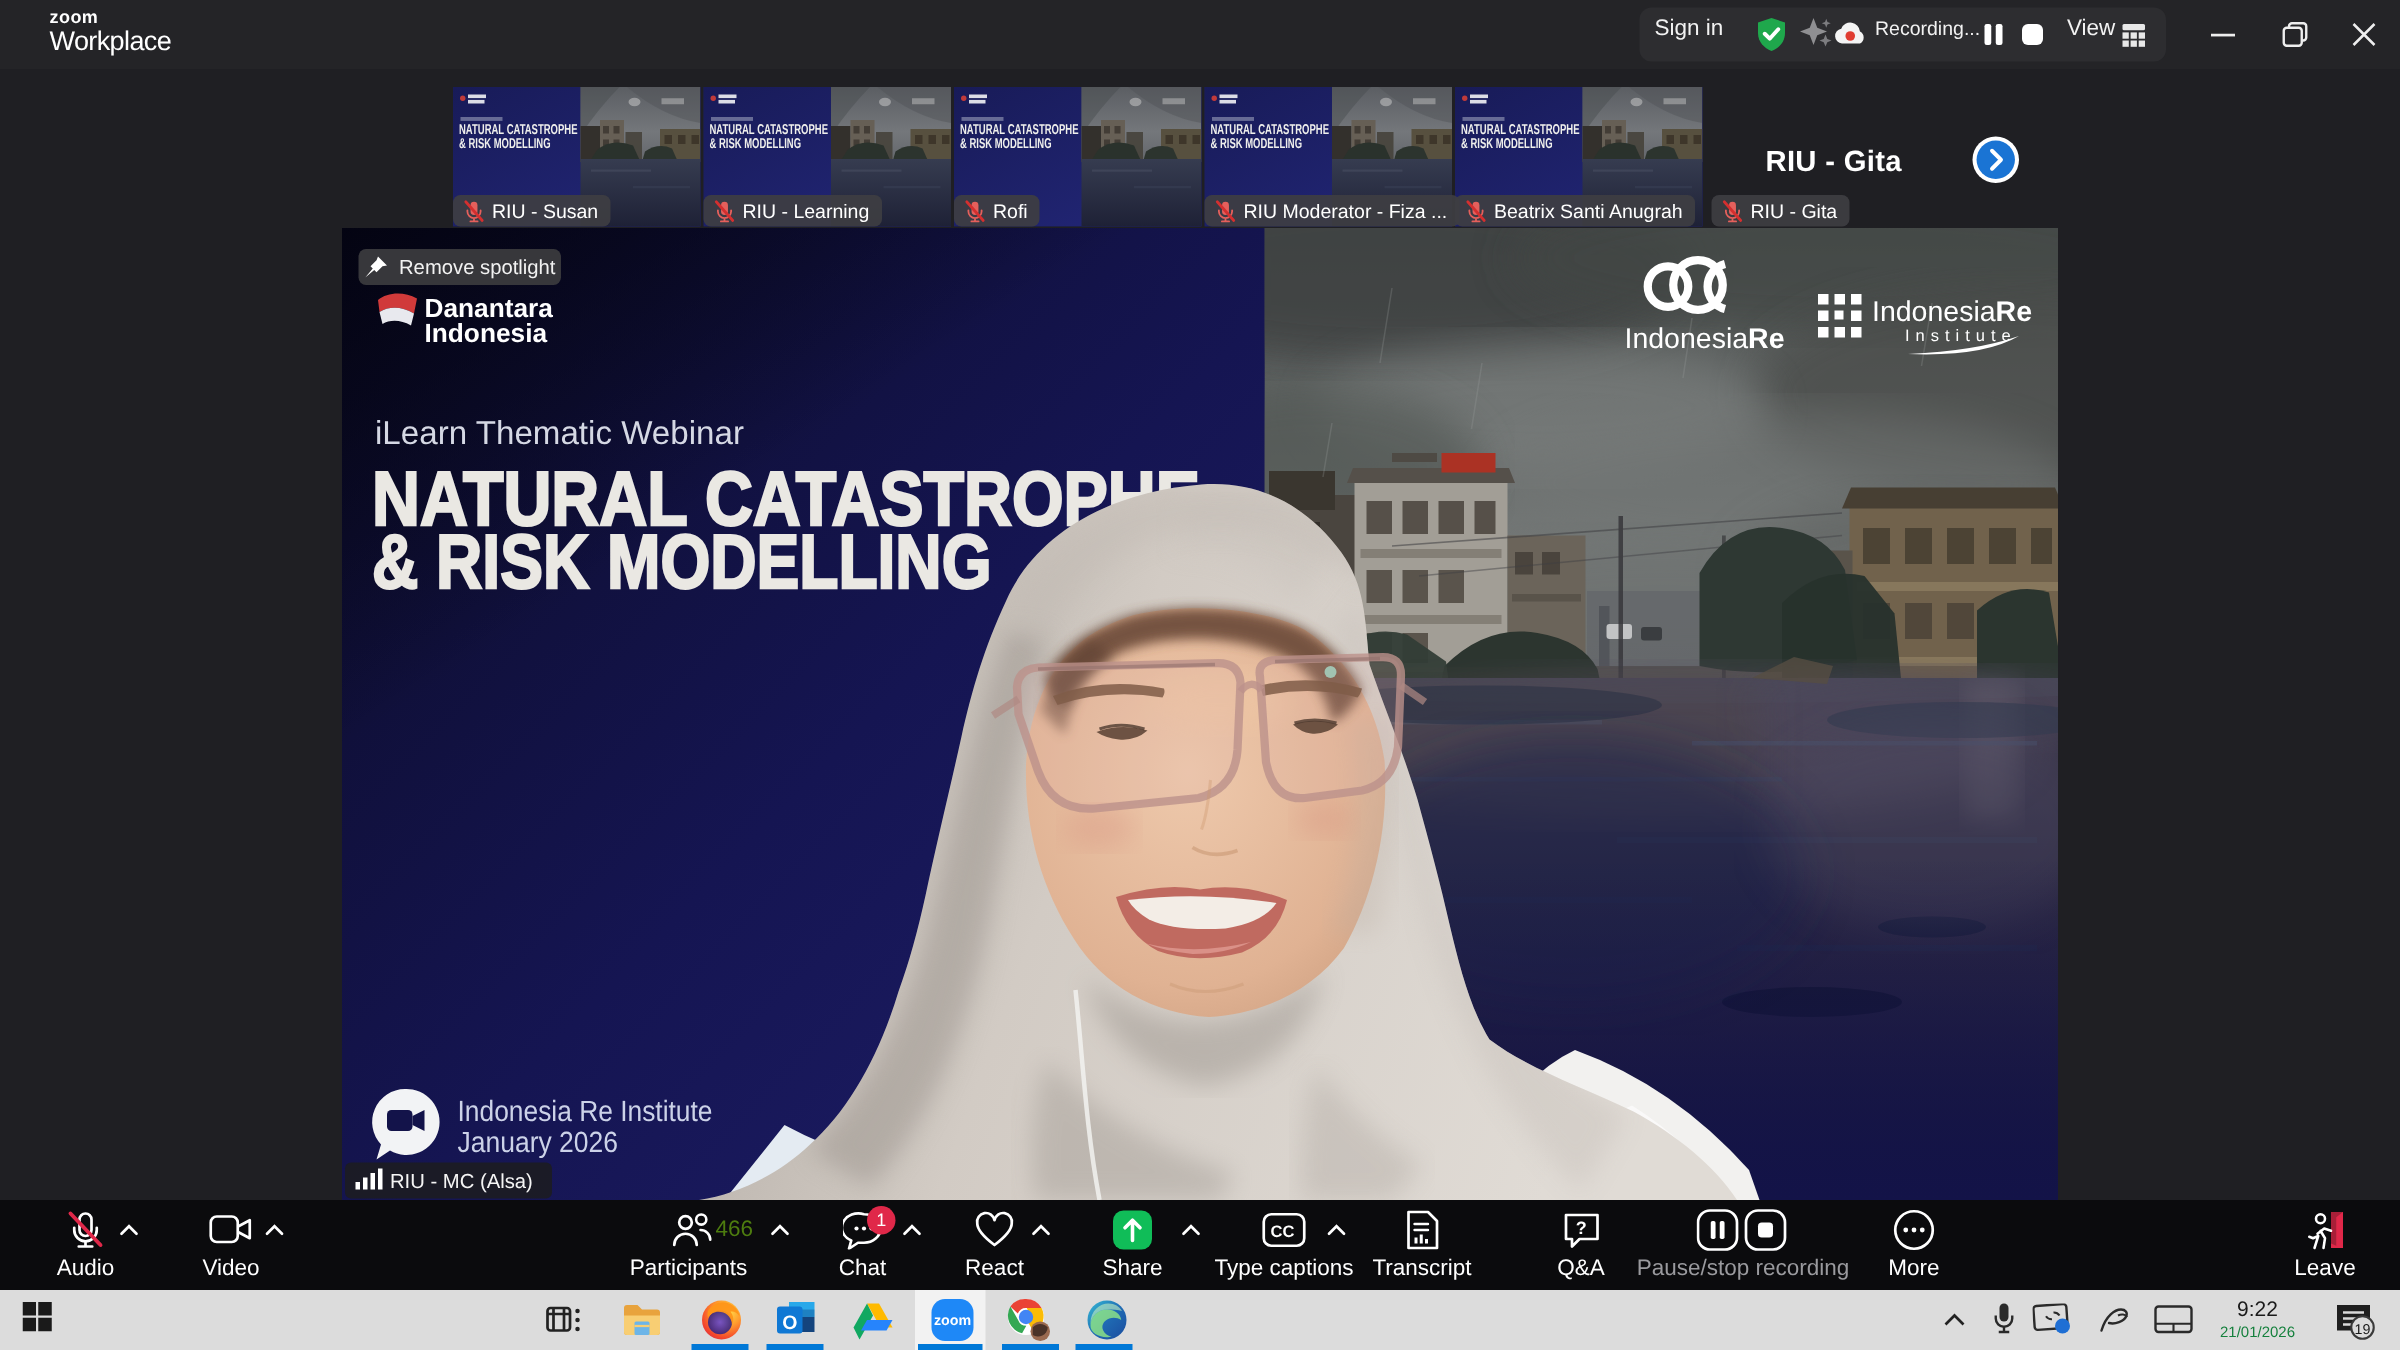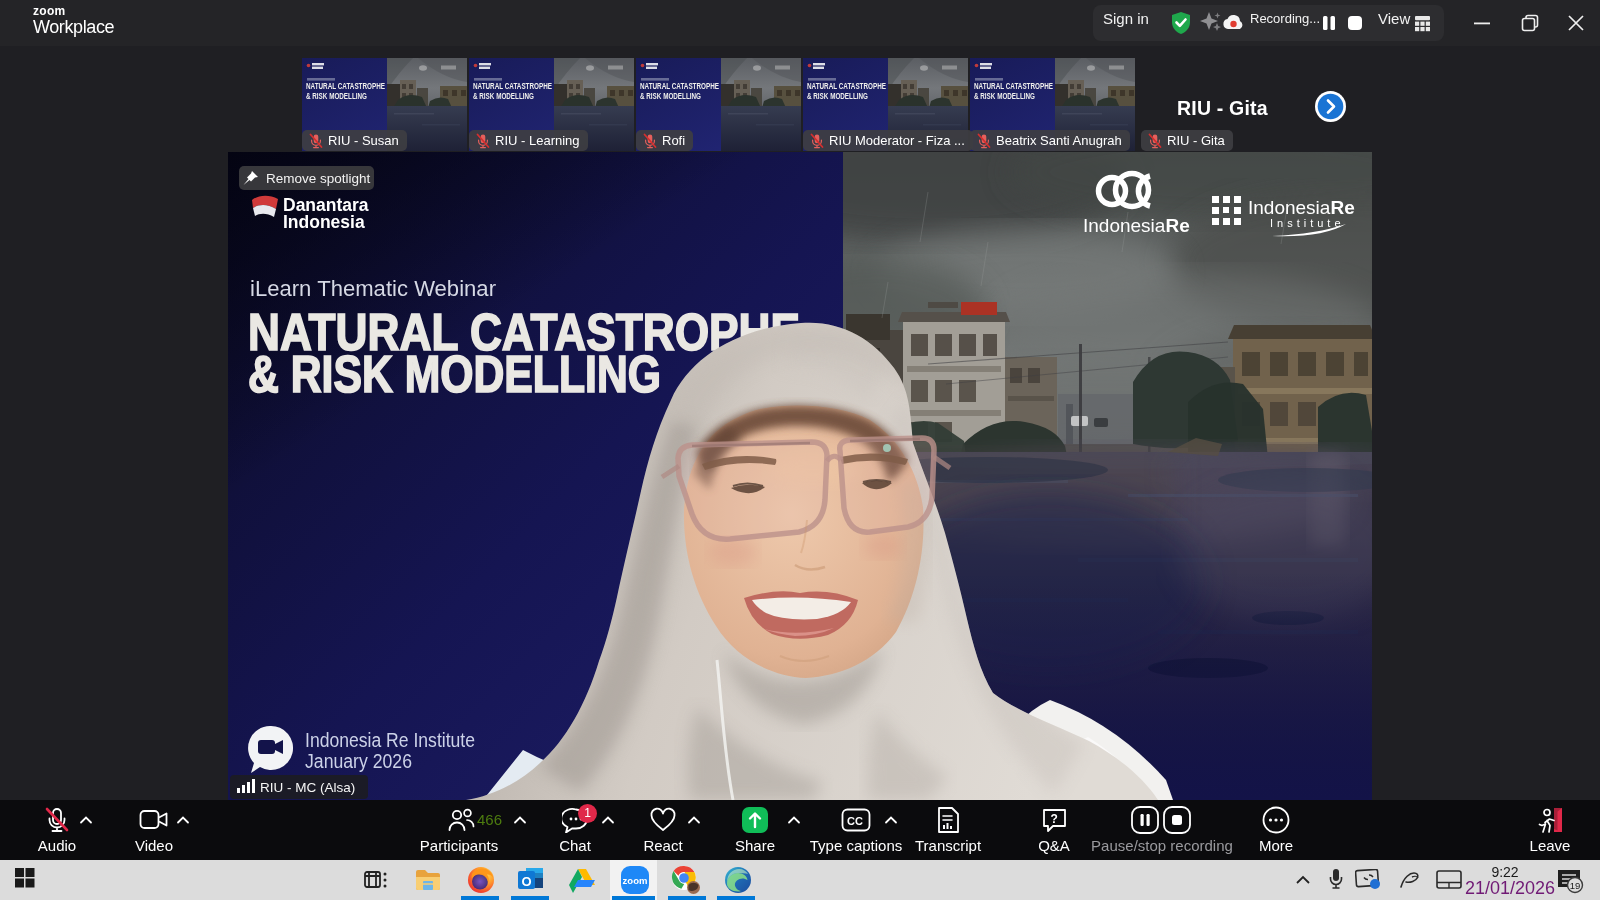--- a/index.html
+++ b/index.html
@@ -674,21 +674,21 @@
       </svg>
     <svg class="abs" style="left:1398px;top:9px;" width="24" height="22" viewBox="0 0 24 22">
         <path d="M3 18 C6 8 12 4 16 4 c3 0 4.5 2 3.5 4.5 C18 12 12 14 8 13" fill="none" stroke="#2a2a2a" stroke-width="1.6" stroke-linecap="round"></path>
         <path d="M14 8 c2 -1 5 -1 6 1" fill="none" stroke="#2a2a2a" stroke-width="1.4"></path>
       </svg>
     <svg class="abs" style="left:1436px;top:10px;" width="26" height="20" viewBox="0 0 26 20">
         <rect x="1" y="1" width="24" height="17" rx="2" fill="none" stroke="#2a2a2a" stroke-width="1.6"></rect>
         <path d="M1 12.5 h24 M13 12.5 v5.5" stroke="#2a2a2a" stroke-width="1.4"></path>
       </svg>
     <div class="abs" style="left:1460px;top:5px;width:90px;text-align:center;color:#1a1a1a;font-size:14px;line-height:15px;">9:22</div>
-    <div class="abs" style="left:1455px;top:21px;width:100px;text-align:right;color:#701a75;font-size:18px;line-height:15px;">21/01/2026</div>
+    <div class="abs" style="left:1455px;top:21px;width:100px;text-align:center;color:#15803d;font-size:10px;line-height:15px;">21/01/2026</div>
     <svg class="abs" style="left:1556px;top:8px;" width="28" height="26" viewBox="0 0 28 26">
         <path d="M2 2 h22 v17 h-5 l-4 4 v-4 h-13 Z" fill="#1f1f1f"></path>
         <path d="M6 7 h14 M6 11 h14 M6 15 h8" stroke="#d9d9d9" stroke-width="1.7"></path>
         <circle cx="19" cy="17" r="7.5" fill="#dcdcdc" stroke="#3a3a3a" stroke-width="1.4"></circle>
         <text x="19" y="21" font-size="9.5" fill="#1a1a1a" text-anchor="middle" font-family="Liberation Sans, sans-serif">19</text>
       </svg>
   </div>
 
   <svg width="0" height="0" style="position:absolute;">
     <defs>

